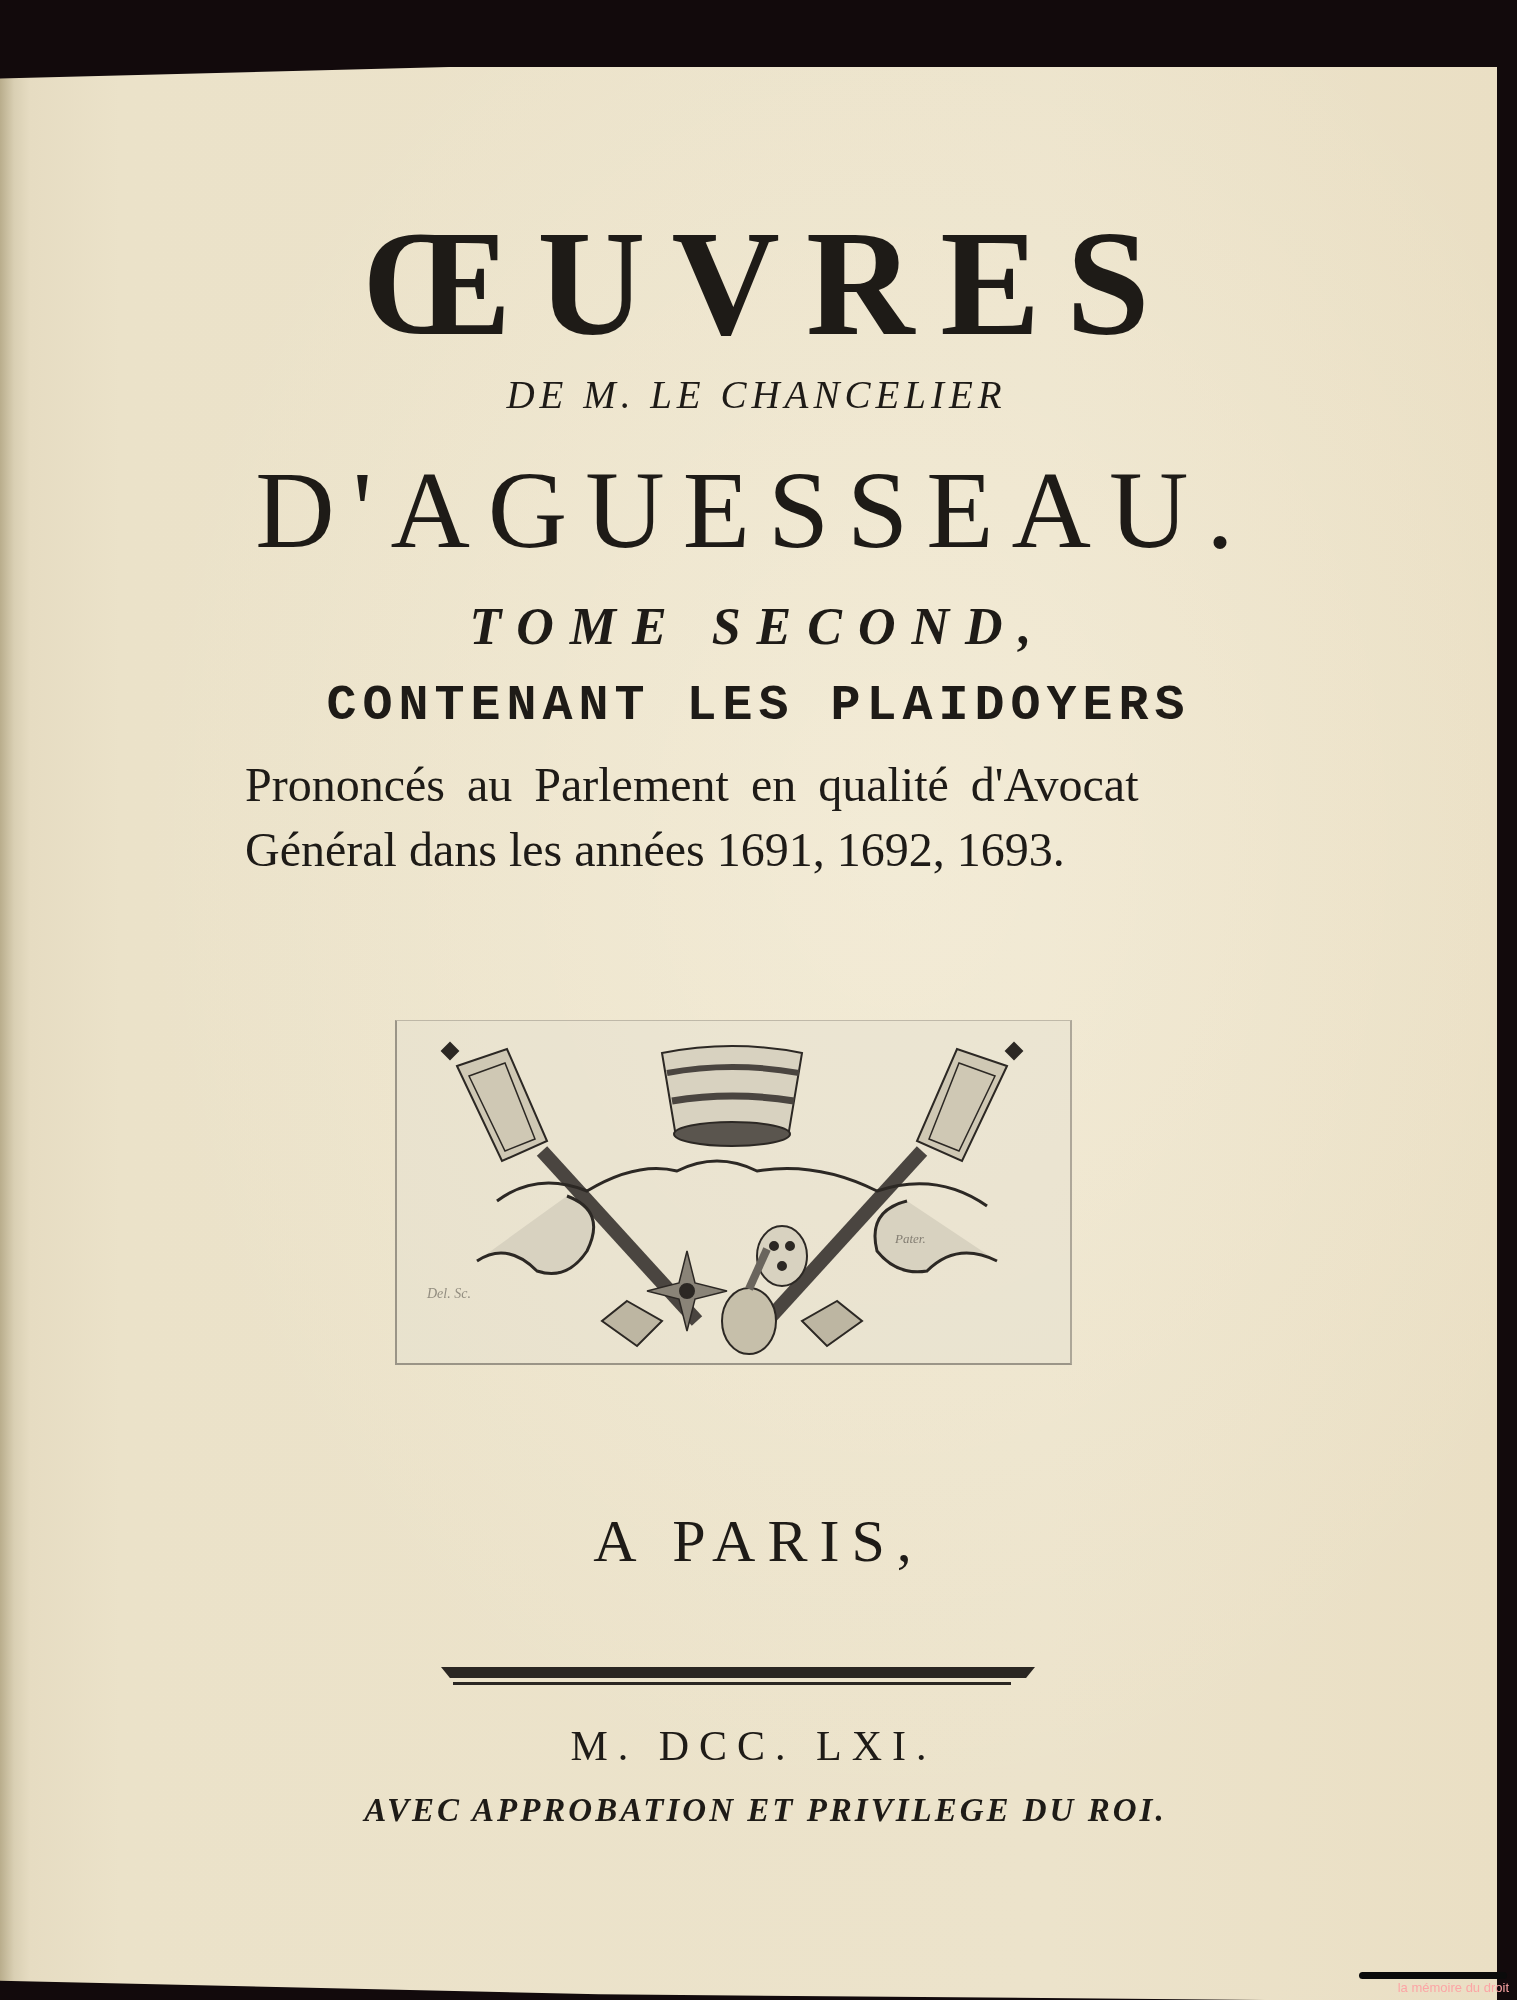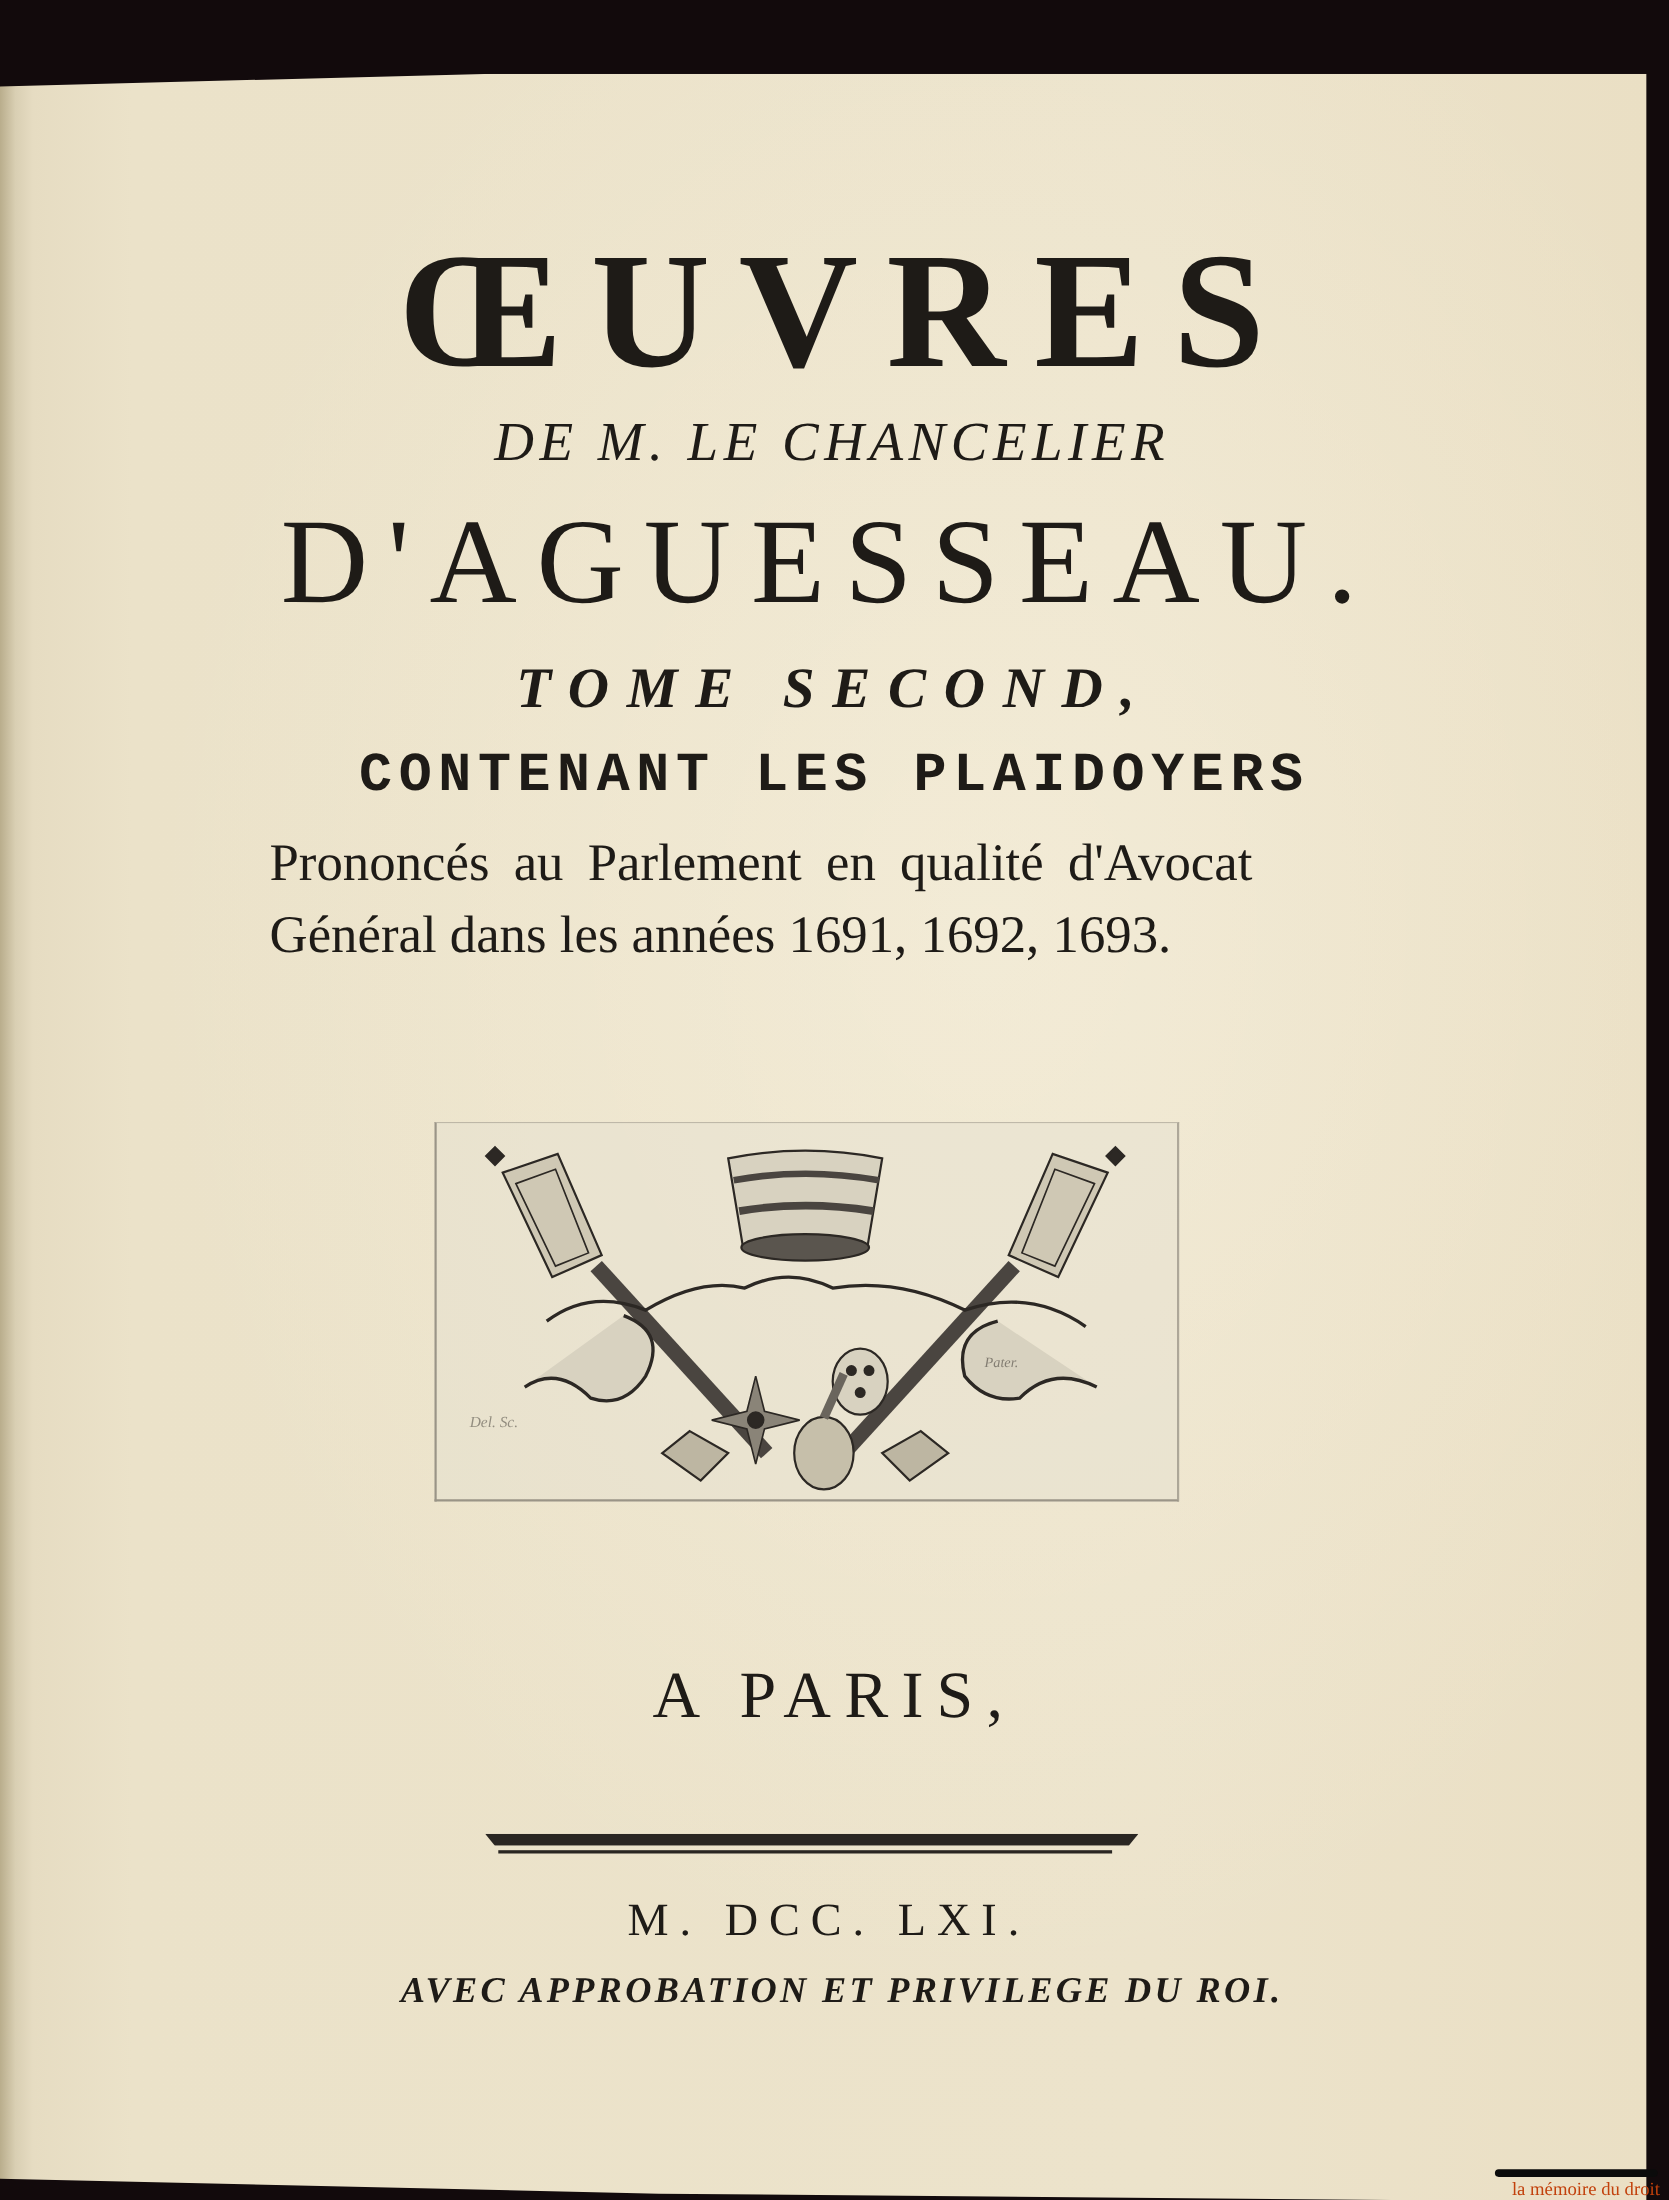--- a/index.html
+++ b/index.html
@@ -19,21 +19,21 @@
       color: #1e1b17;
       clip-path: polygon(0 0.6%, 30% 0, 100% 0, 100% 100%, 40% 99.6%, 0 98.9%);
       margin-top: 37px;
     }
     .line {
       position: absolute; left: 0; width: 1497px;
       text-align: center; white-space: nowrap;
       color: #1e1b17;
     }
     .t-oeuvres { top: 130px; font-size: 150px; letter-spacing: 26px; font-weight: bold; padding-left: 40px; box-sizing: border-box;}
-    .t-de      { top: 305px; font-size: 50px; font-style: italic; letter-spacing: 5px; padding-left: 16px; box-sizing: border-box;}
+    .t-de      { top: 305px; font-size: 39px; font-style: italic; letter-spacing: 5px; padding-left: 16px; box-sizing: border-box;}
     .t-ag      { top: 380px; font-size: 110px; letter-spacing: 18px; padding-left: 10px; box-sizing: border-box;}
     .t-tome    { top: 530px; font-size: 52px; font-style: italic; font-weight: bold; letter-spacing: 16px; padding-left: 20px; box-sizing: border-box;}
     .t-cont    { top: 610px; font-size: 50px; letter-spacing: 6px; font-weight: bold; padding-left: 20px; box-sizing: border-box; font-family: Liberation Mono, monospace;}
     .t-pron1   { top: 690px; font-size: 48px; left: 245px; width: auto; text-align: left; word-spacing: 10px; }
     .t-pron2   { top: 755px; font-size: 48px; left: 245px; width: auto; text-align: left; }
 
     .plate {
       position: absolute; left: 395px; top: 953px;
       width: 673px; height: 342px;
       border-left: 2px solid rgba(60,55,50,0.45);
@@ -78,22 +78,22 @@
       font-family: "DejaVu Sans", sans-serif; font-size: 78px; font-weight: bold;
       color: #c8102e; letter-spacing: -3px; line-height: 1;
     }
     .logo-mark .hollow { color: transparent; -webkit-text-stroke: 1.5px #8a2a2a; }
     .logo-bar {
       position: absolute; right: 2px; top: 78px; width: 148px; height: 7px;
       background: #0b0b0b; border-radius: 4px;
     }
     .logo-tag {
       position: absolute; right: 0; top: 86px;
-      font-family: Liberation Serif, serif; font-size: 17px;
-      color: #c2410c; white-space: nowrap;
+      font-family: Liberation Sans, sans-serif; font-size: 13px;
+      color: #fca5a5; white-space: nowrap;
     }
   </style>
 </head>
 <body>
 
 <div class="page">
 
   <div class="line t-oeuvres">ŒUVRES</div>
   <div class="line t-de">DE M. LE CHANCELIER</div>
   <div class="line t-ag">D'AGUESSEAU.</div>

